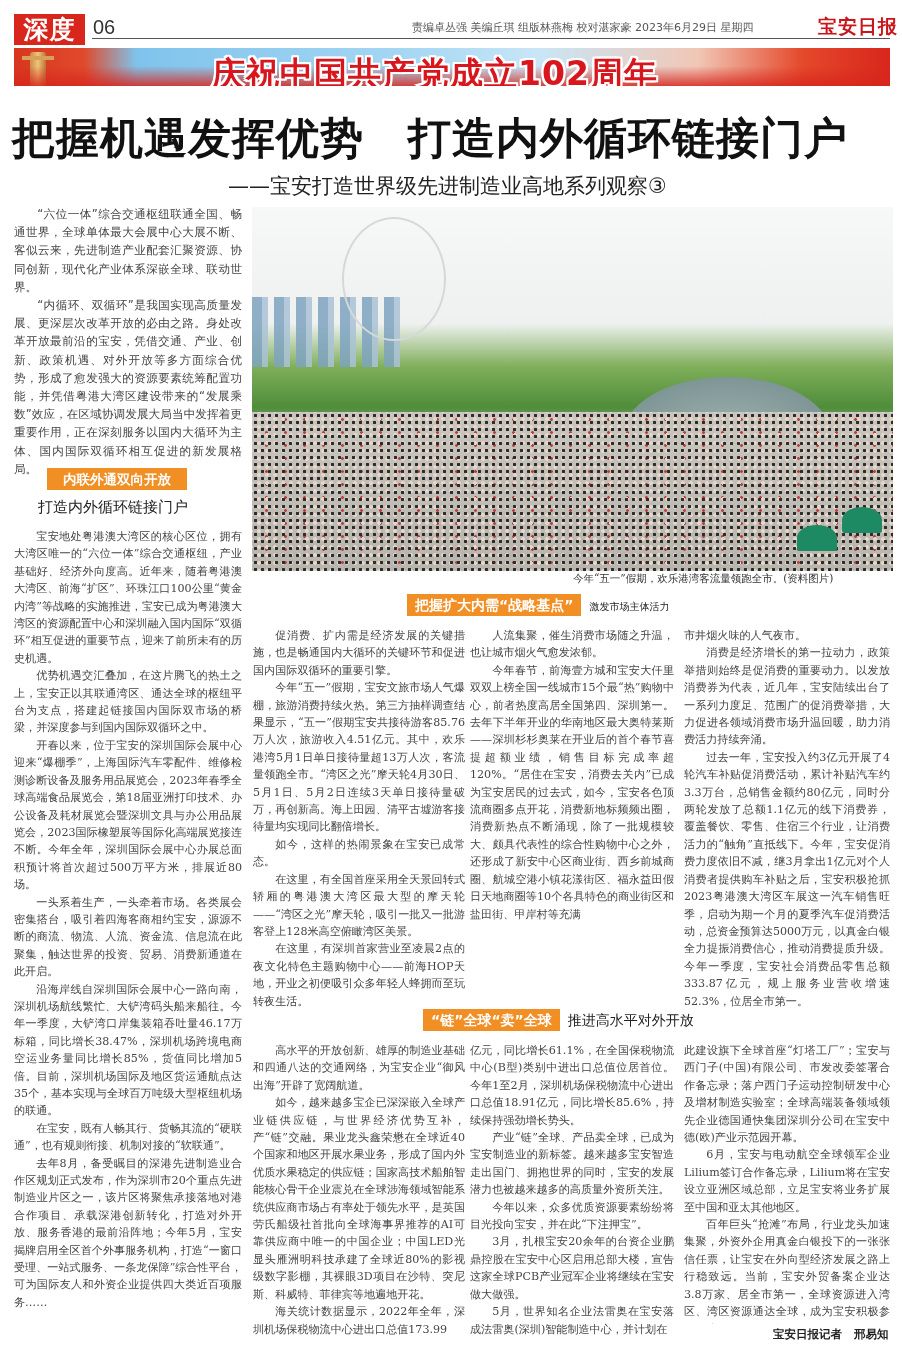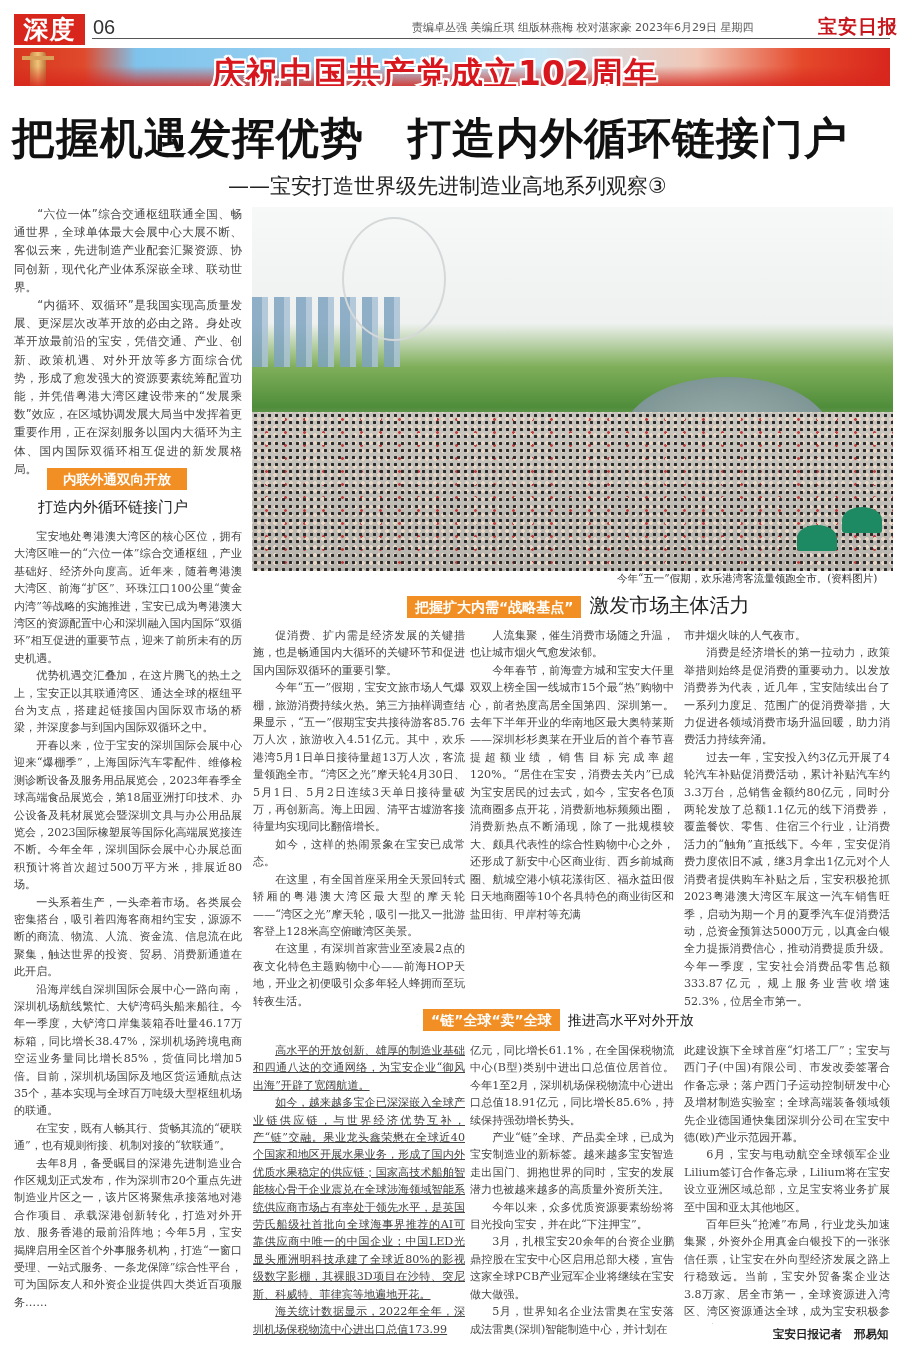--- a/index.html
+++ b/index.html
@@ -42,40 +42,40 @@
   .lead { left:14px; top:205px; width:228px; font-family:"DejaVu Sans", sans-serif; font-size:11.6px; line-height:18.2px; color:#444; }
 
   
   .sec-tag { background:#f18e24; color:#fff; font-weight:bold; font-size:14px; padding:0 8px; height:22px; line-height:22px; display:inline-block; }
   .sec-sub { color:#222; font-size:15px; line-height:22px; display:inline-block; }
 
   .sec1-tag { left:47px; top:468px; width:140px; text-align:center; padding:0; font-size:13.5px; }
   .sec1-sub { left:38px; top:496px; font-size:15px; }
 
   .sec2 { left:407px; top:594px; white-space:nowrap; }
-  .sec2 .sec-sub { margin-left:8px; font-size:20px; }
+  .sec2 .sec-sub { margin-left:8px; font-size:10px; }
   .sec3 { left:423px; top:1009px; white-space:nowrap; }
   .sec3 .sec-sub { margin-left:8px; font-size:14px; }
 
   
   .photo { left:252px; top:207px; width:641px; height:364px; overflow:hidden;
     background: linear-gradient(180deg, #f7f8f8 0%, #eef1f0 32%, #7fae59 44%, #4f8d3a 55%, #c9c9c4 68%, #aaa 100%); }
   .photo .water { position:absolute; left:370px; top:170px; width:210px; height:120px; border-radius:50%;
     background: radial-gradient(ellipse at center, #9fb3b2 0%, #7e9695 70%, rgba(126,150,149,0) 100%); }
   .photo .ring { position:absolute; left:90px; top:10px; width:100px; height:120px; border:2px solid #d5d8d9; border-radius:50%; }
   .photo .towers { position:absolute; left:0; top:90px; width:150px; height:70px;
     background: repeating-linear-gradient(90deg, #7ea3c0 0 10px, #a9c2d6 10px 16px, rgba(0,0,0,0) 16px 22px); opacity:.85; }
   .photo .crowd { position:absolute; left:0; top:205px; width:100%; height:159px;
     background:
       radial-gradient(circle, #2b2b2b 1.4px, transparent 1.6px) 0 0/7px 7px,
       radial-gradient(circle, #e7d6c6 1.6px, transparent 1.8px) 3px 3px/8px 8px,
       radial-gradient(circle, #c23c3c 1.3px, transparent 1.5px) 5px 1px/19px 13px,
       linear-gradient(180deg,#c9c6c0,#b8b5ae); }
   .photo .umbrella { position:absolute; width:40px; height:26px; background:#1e8a63; border-radius:50% 50% 10% 10%; }
-  .caption { left:617px; top:572px; font-size:10.5px; color:#333; white-space:nowrap; font-family:"DejaVu Serif", serif; }
+  .caption { left:573px; top:572px; font-size:10.5px; color:#333; white-space:nowrap; font-family:"DejaVu Serif", serif; }
 
   .byline { left:773px; top:1327px; font-size:11.5px; font-weight:bold; color:#222; white-space:nowrap; }
   .byline span + span { margin-left:12px; }
 </style>
 </head>
 <body>
 
 <div class="abs tag-depth">深度</div>
 <div class="abs page-no">06</div>
 <div class="abs top-rule"></div>
@@ -144,21 +144,21 @@
 <div class="abs col" style="left:684px; top:627px; width:206px; height:380px; overflow:hidden;">
   <p class="noindent">市井烟火味的人气夜市。</p>
   <p>消费是经济增长的第一拉动力，政策举措则始终是促消费的重要动力。以发放消费券为代表，近几年，宝安陆续出台了一系列力度足、范围广的促消费举措，大力促进各领域消费市场升温回暖，助力消费活力持续奔涌。</p>
   <p>过去一年，宝安投入约3亿元开展了4轮汽车补贴促消费活动，累计补贴汽车约3.3万台，总销售金额约80亿元，同时分两轮发放了总额1.1亿元的线下消费券，覆盖餐饮、零售、住宿三个行业，让消费活力的“触角”直抵线下。今年，宝安促消费力度依旧不减，继3月拿出1亿元对个人消费者提供购车补贴之后，宝安积极抢抓2023粤港澳大湾区车展这一汽车销售旺季，启动为期一个月的夏季汽车促消费活动，总资金预算达5000万元，以真金白银全力提振消费信心，推动消费提质升级。今年一季度，宝安社会消费品零售总额333.87亿元，规上服务业营收增速52.3%，位居全市第一。</p>
 </div>
 
 <div class="abs sec3">
   <span class="sec-tag">“链”全球“卖”全球</span><span class="sec-sub">推进高水平对外开放</span>
 </div>
 
-<div class="abs col" style="left:253px; top:1042px; width:212px; height:305px; overflow:hidden;text-decoration:underline;">
+<div class="abs col" style="left:253px; top:1042px; width:212px; height:305px; overflow:hidden;">
   <p>高水平的开放创新、雄厚的制造业基础和四通八达的交通网络，为宝安企业“御风出海”开辟了宽阔航道。</p>
   <p>如今，越来越多宝企已深深嵌入全球产业链供应链，与世界经济优势互补，产“链”交融。果业龙头鑫荣懋在全球近40个国家和地区开展水果业务，形成了国内外优质水果稳定的供应链；国家高技术船舶智能核心骨干企业震兑在全球涉海领域智能系统供应商市场占有率处于领先水平，是英国劳氏船级社首批向全球海事界推荐的AI可靠供应商中唯一的中国企业；中国LED光显头雁洲明科技承建了全球近80%的影视级数字影棚，其裸眼3D项目在沙特、突尼斯、科威特、菲律宾等地遍地开花。</p>
   <p>海关统计数据显示，2022年全年，深圳机场保税物流中心进出口总值173.99</p>
 </div>
 <div class="abs col" style="left:470px; top:1042px; width:204px; height:305px; overflow:hidden;">
   <p class="noindent">亿元，同比增长61.1%，在全国保税物流中心(B型)类别中进出口总值位居首位。今年1至2月，深圳机场保税物流中心进出口总值18.91亿元，同比增长85.6%，持续保持强劲增长势头。</p>
   <p>产业“链”全球、产品卖全球，已成为宝安制造业的新标签。越来越多宝安智造走出国门、拥抱世界的同时，宝安的发展潜力也被越来越多的高质量外资所关注。</p>
   <p>今年以来，众多优质资源要素纷纷将目光投向宝安，并在此“下注押宝”。</p>
   <p>3月，扎根宝安20余年的台资企业鹏鼎控股在宝安中心区启用总部大楼，宣告这家全球PCB产业冠军企业将继续在宝安做大做强。</p>
   <p>5月，世界知名企业法雷奥在宝安落成法雷奥(深圳)智能制造中心，并计划在</p>

